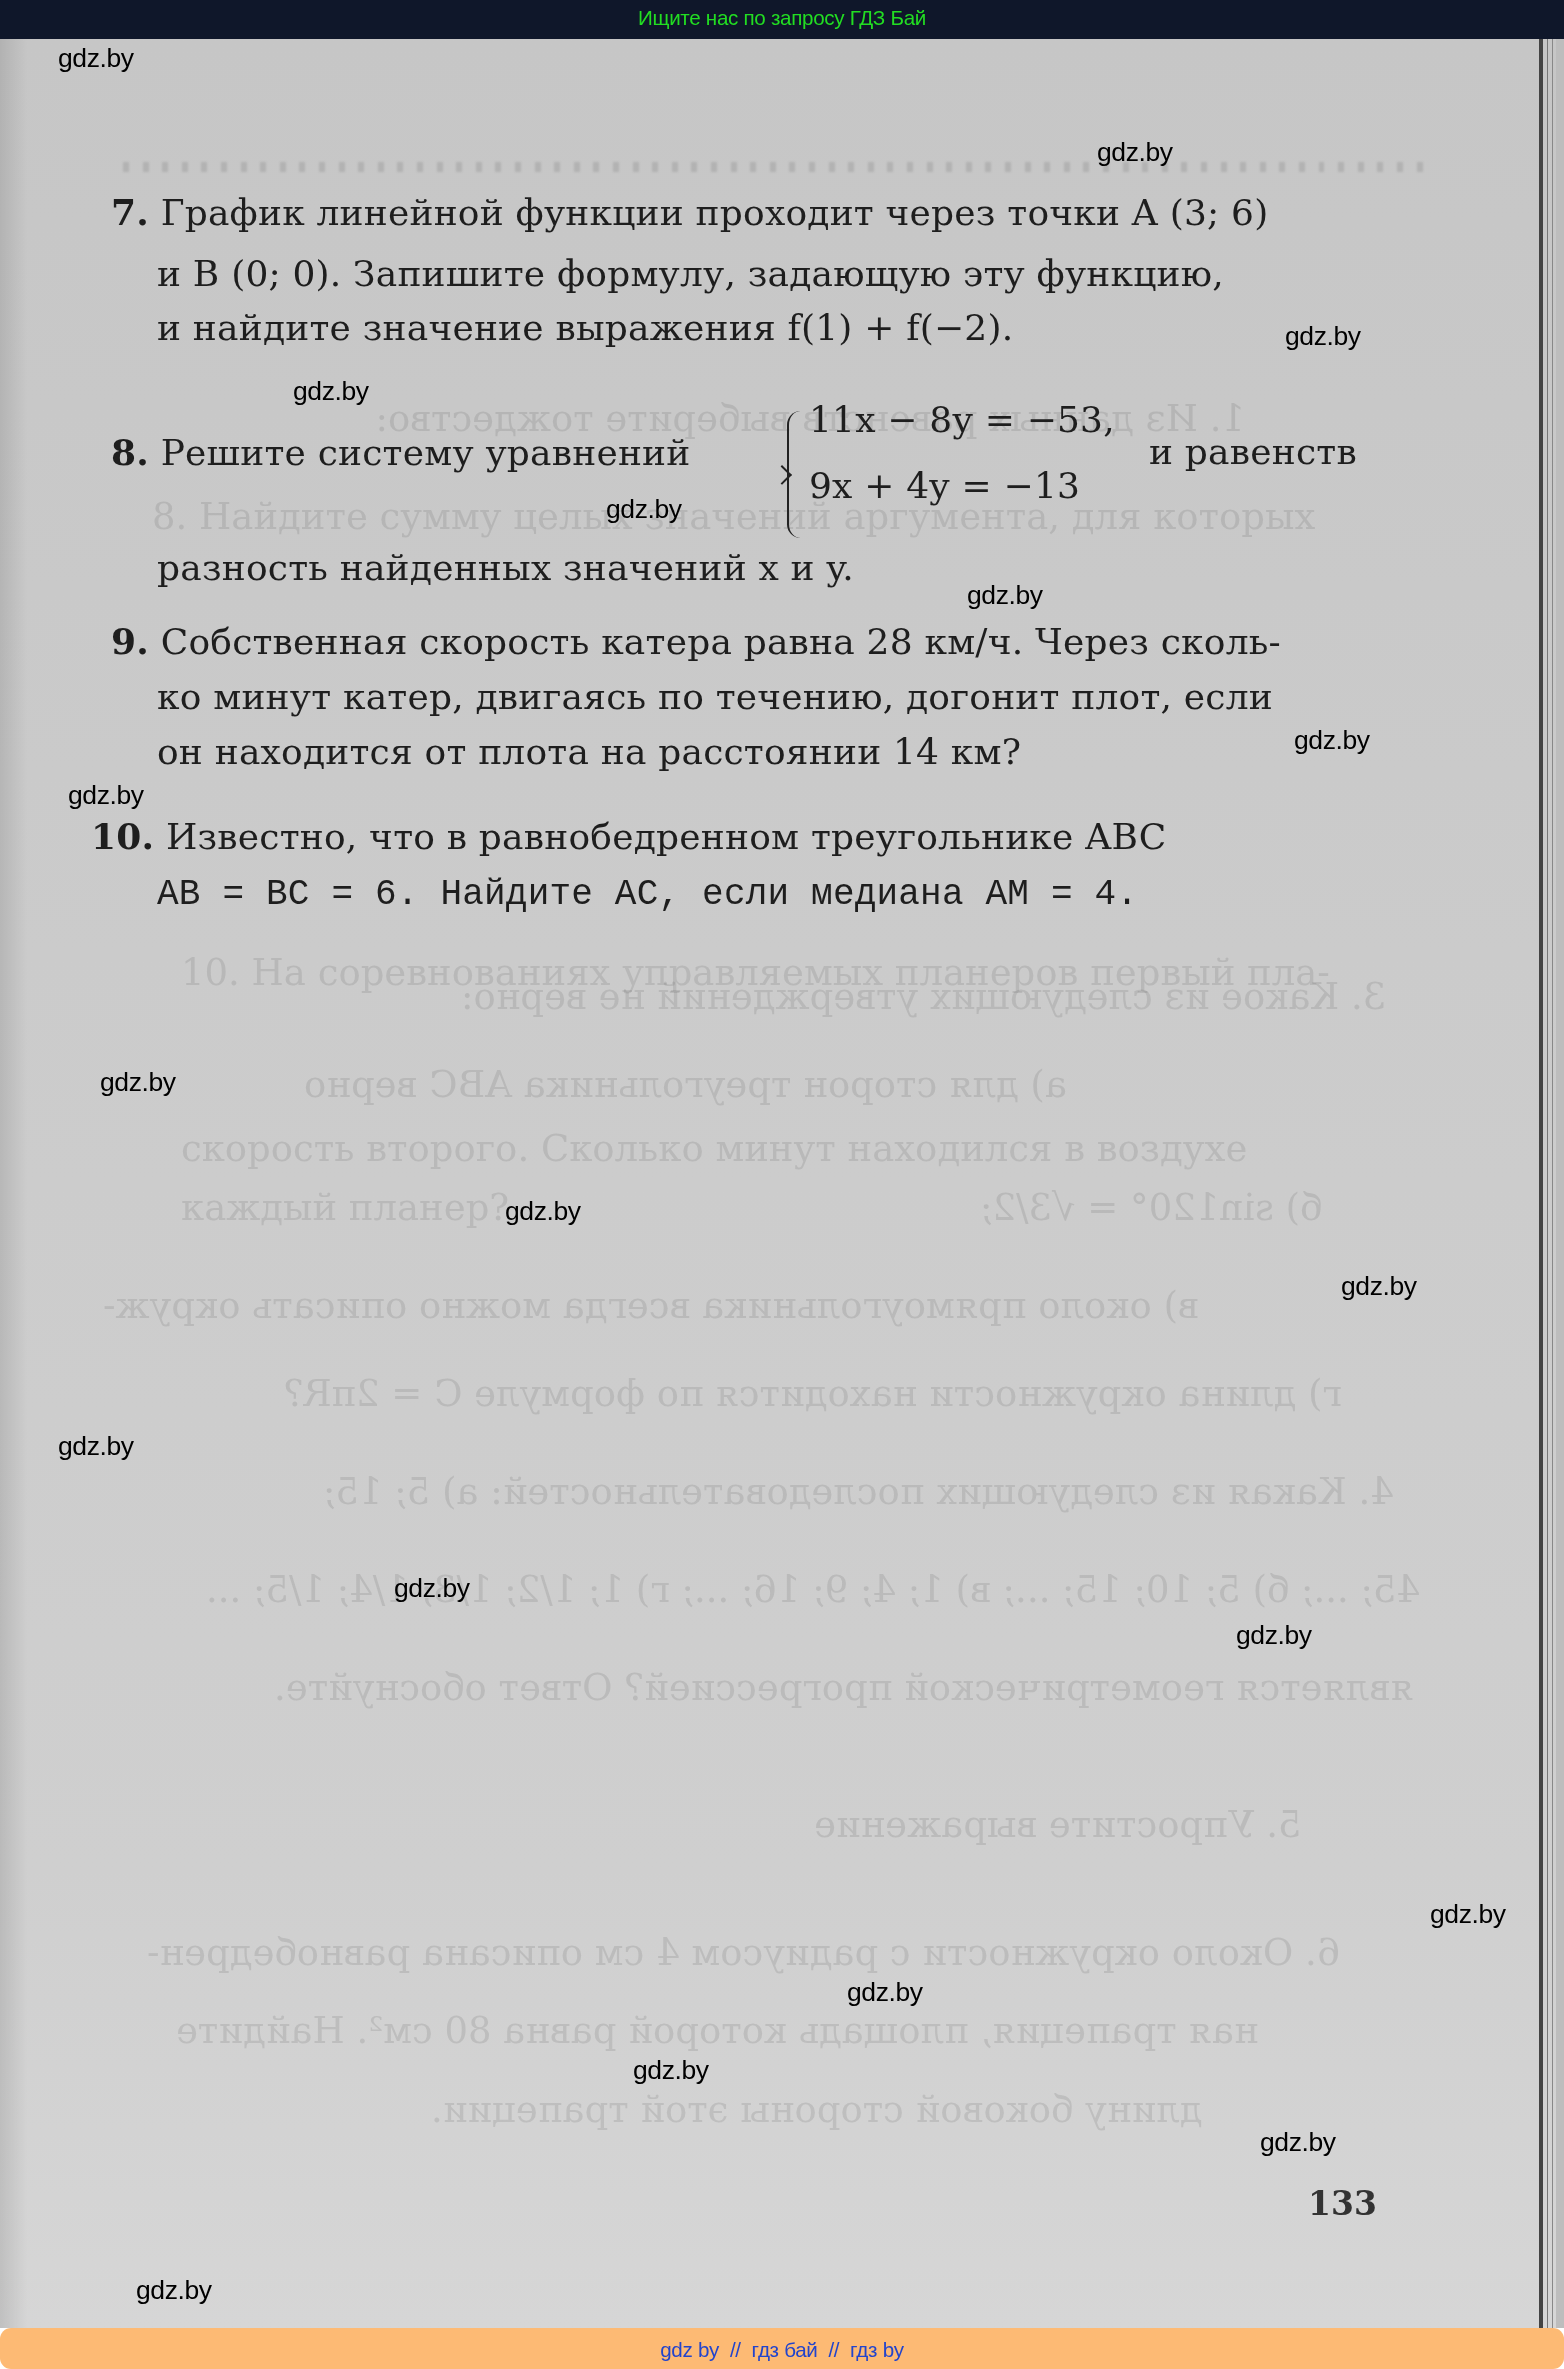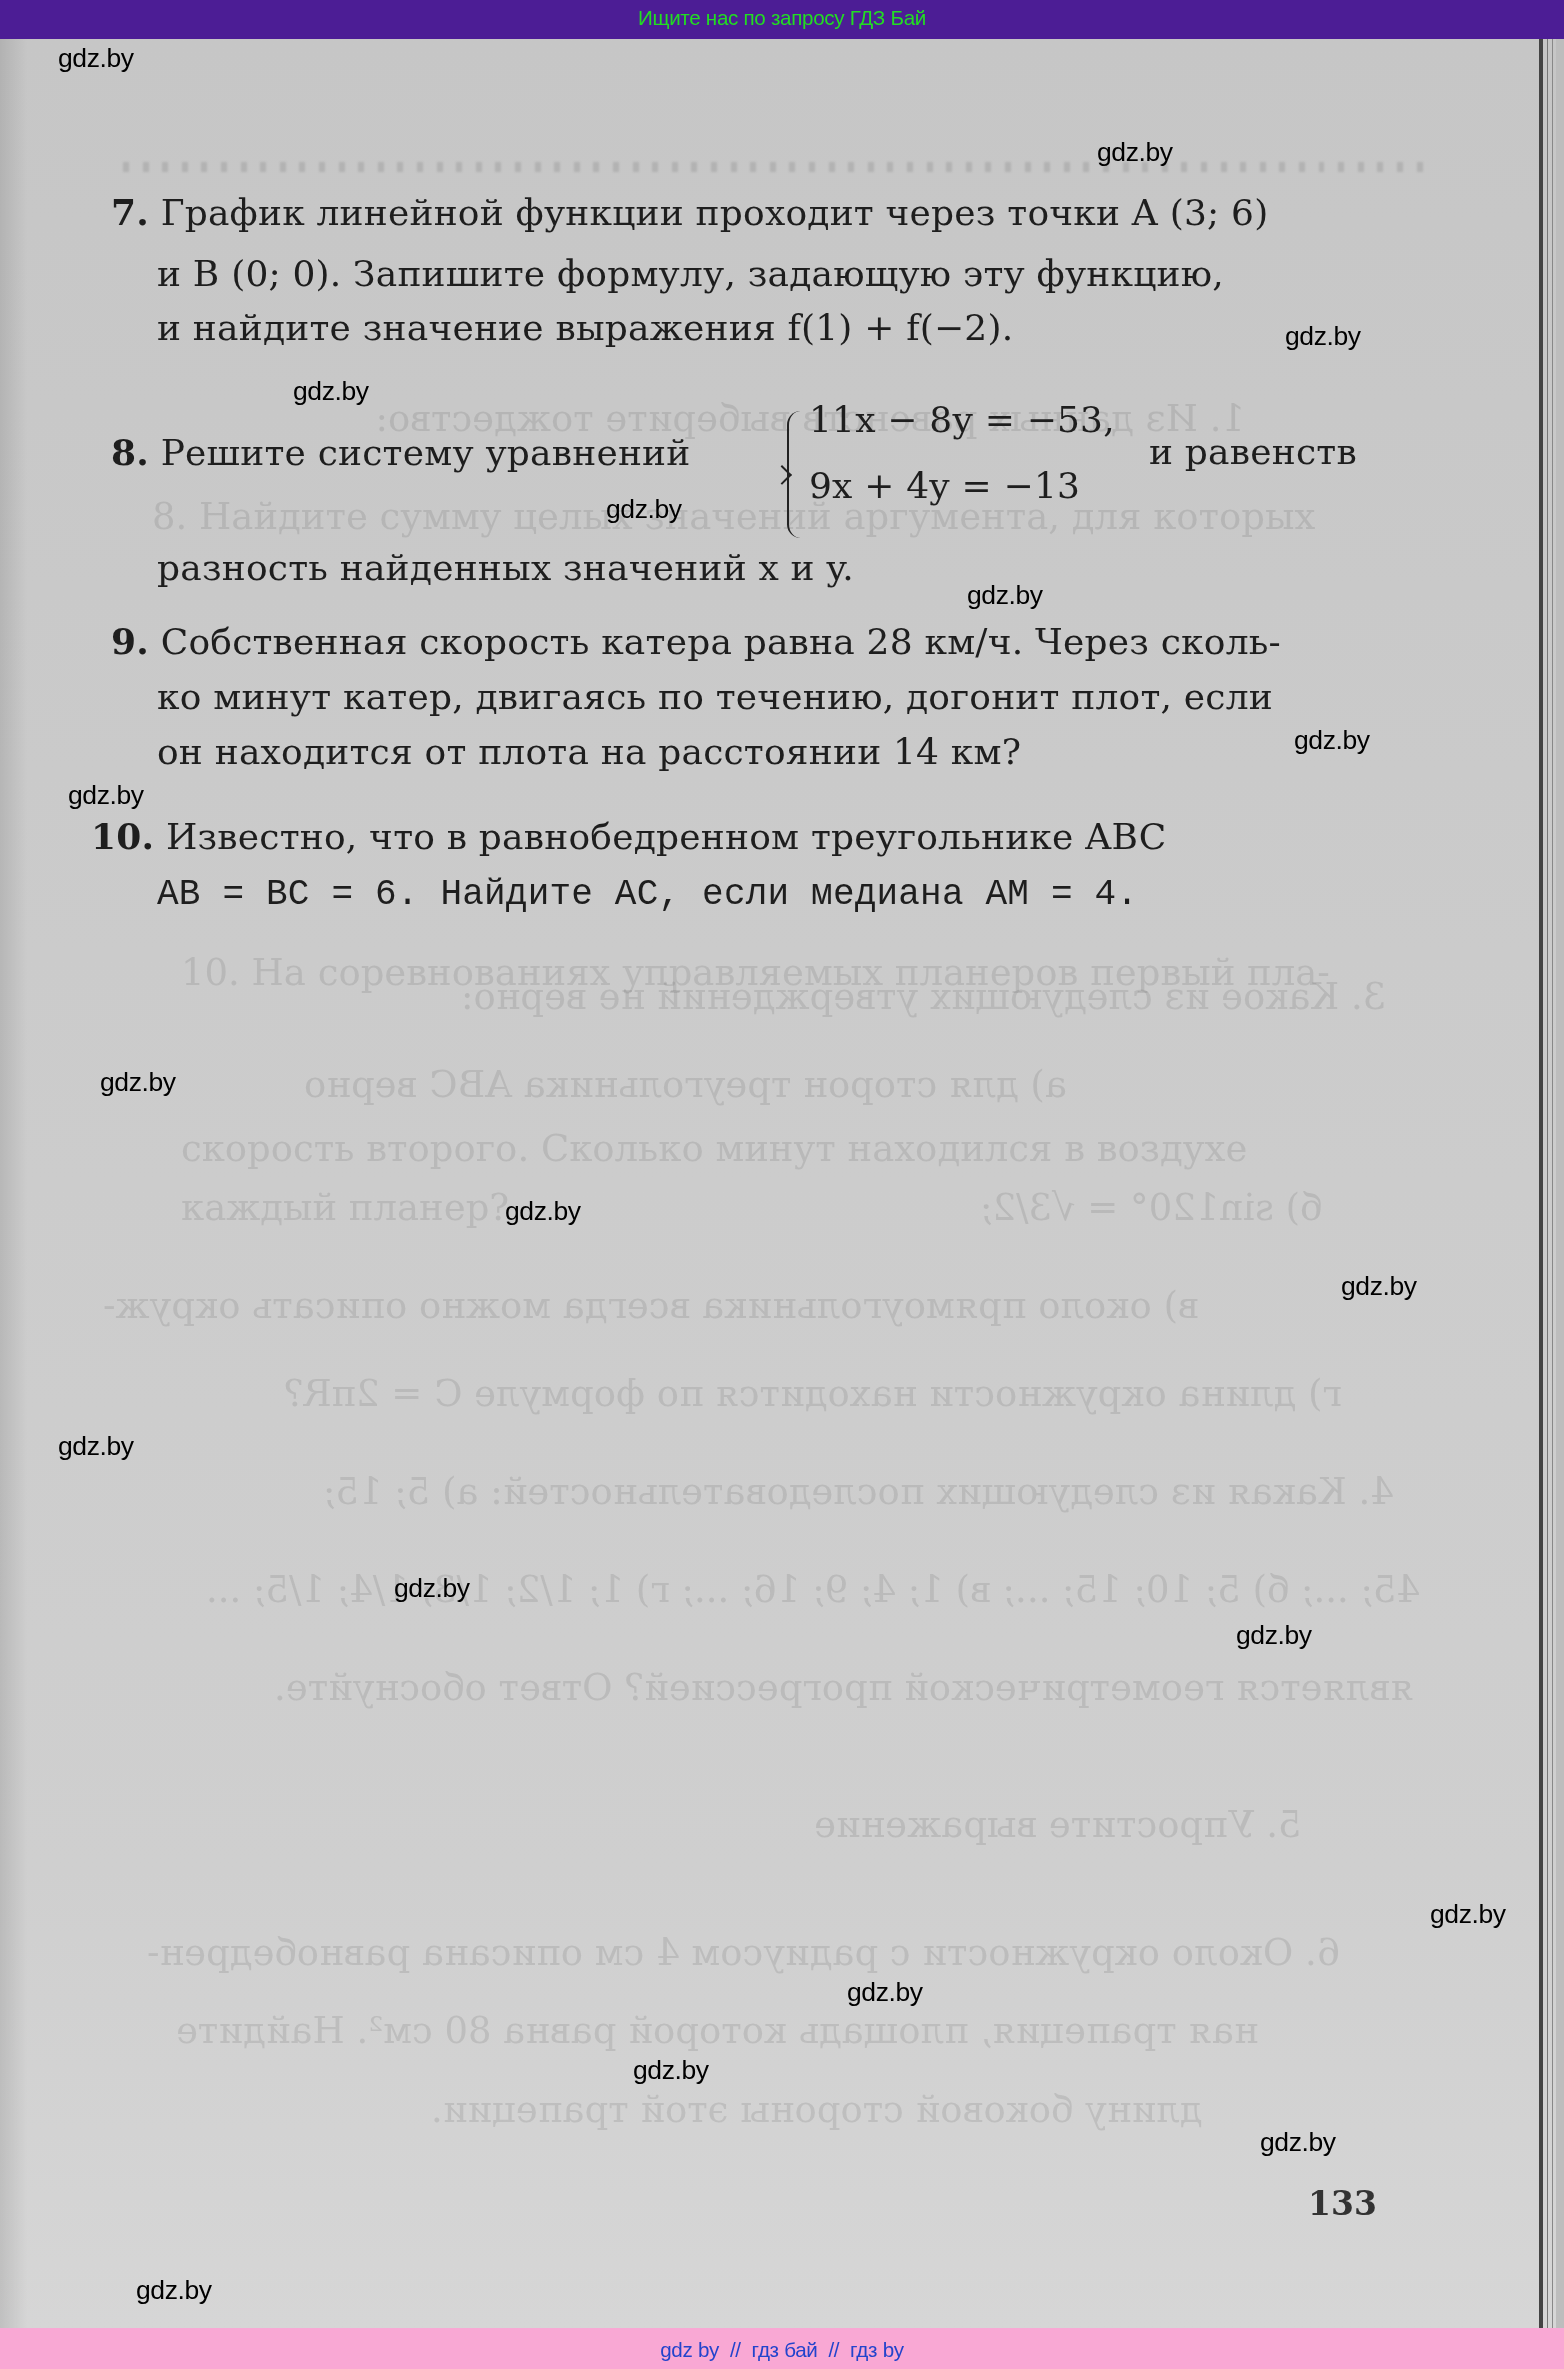--- a/index.html
+++ b/index.html
@@ -3,21 +3,21 @@
   <meta charset="utf-8">
   <style>
     html, body { margin: 0; padding: 0; }
     body {
       width: 1564px; height: 2369px; position: relative; overflow: hidden;
       background: #ffffff;
       font-family: "Liberation Sans", sans-serif;
     }
     .top-band {
       position: absolute; left: 0; top: 0; width: 1564px; height: 39px;
-      background: #4c1d95; text-align: center;
+      background: #0f172a; text-align: center;
     }
     .top-band span {
       display: inline-block; margin-top: 5.9px;
       font-family: "Liberation Sans", sans-serif; font-size: 20.6px;
       color: #22dd22; letter-spacing: -0.3px;
     }
     .page {
       position: absolute; left: 0; top: 39px; width: 1564px; height: 2289px;
       background:
         linear-gradient(90deg, rgba(0,0,0,0.10) 0px, rgba(0,0,0,0) 27.4px),
@@ -61,21 +61,21 @@
     .wm {
       position: absolute; font-family: "Liberation Sans", sans-serif; font-size: 26.5px;
       color: #000; letter-spacing: -0.4px; line-height: 1;
     }
     .page-number {
       position: absolute; left: 1301px; top: 2184px;
       font-family: "DejaVu Serif", serif; font-weight: bold; font-size: 33px; color: #333; margin-left: 7px;
     }
     .bottom-band {
       position: absolute; left: 0; top: 2328px; width: 1564px; height: 41px;
-      background: #f9a8d4; text-align: center;
+      background: #fdba74; text-align: center; border-radius: 11px;
     }
     .bottom-band span {
       display: inline-block; margin-top: 9.8px;
       font-family: "Liberation Sans", sans-serif; font-size: 20.6px;
       color: #2244cc; white-space: pre; letter-spacing: -0.3px;
     }
   </style>
 </head>
 <body>
 

